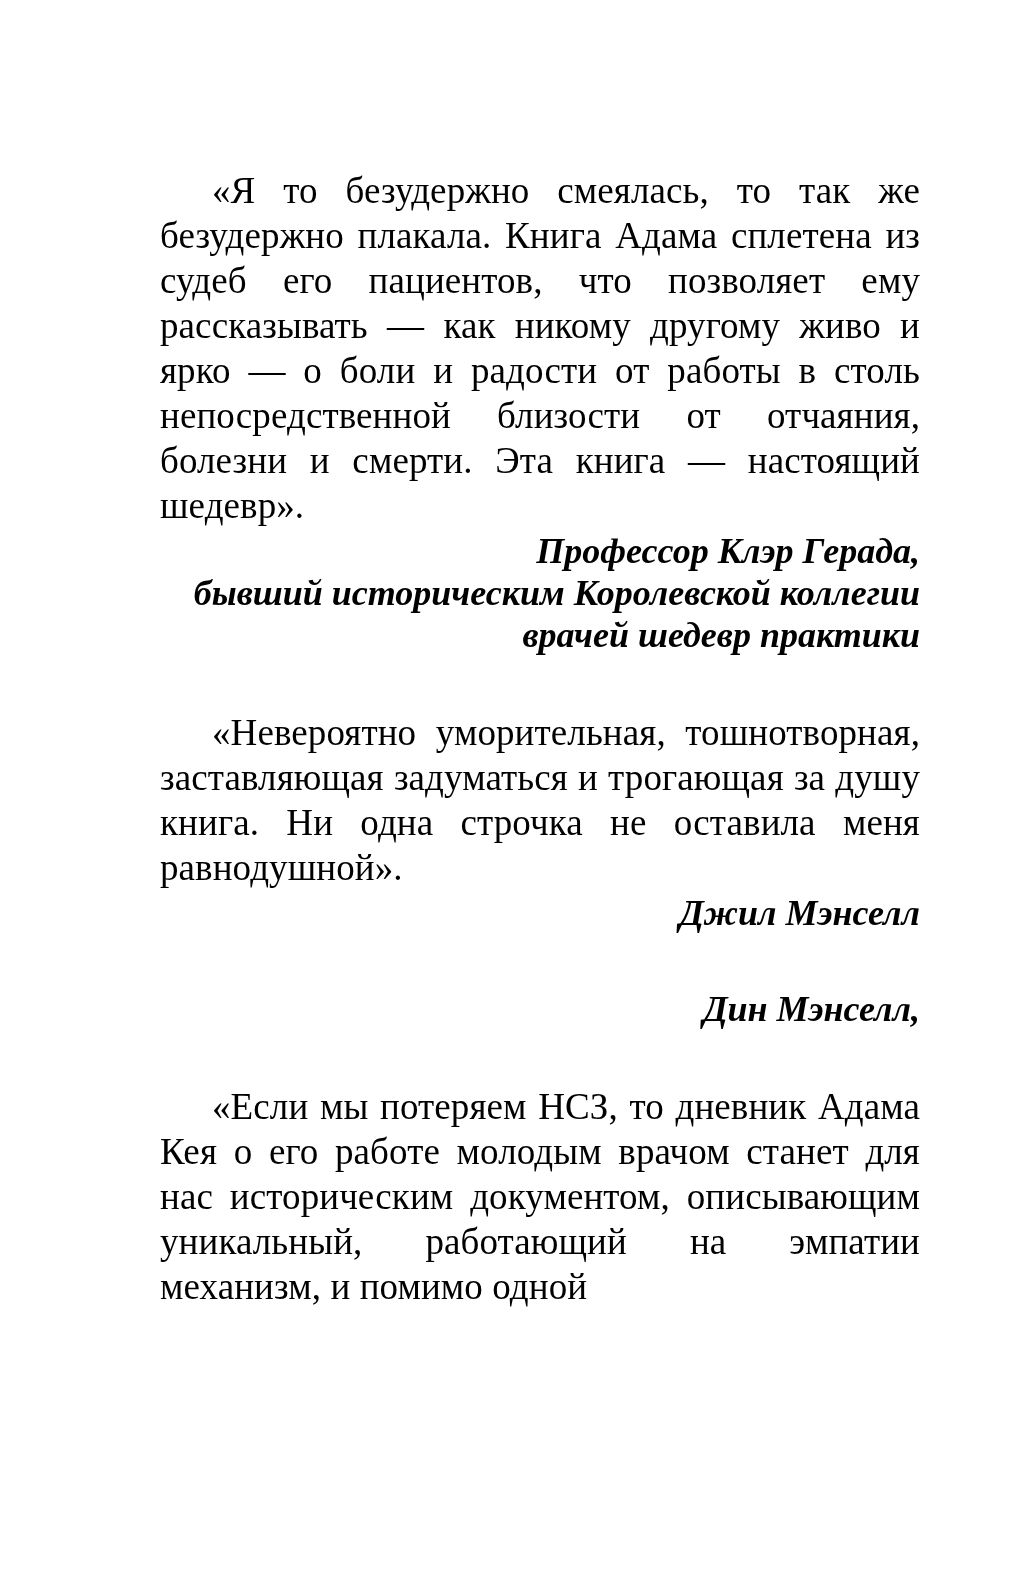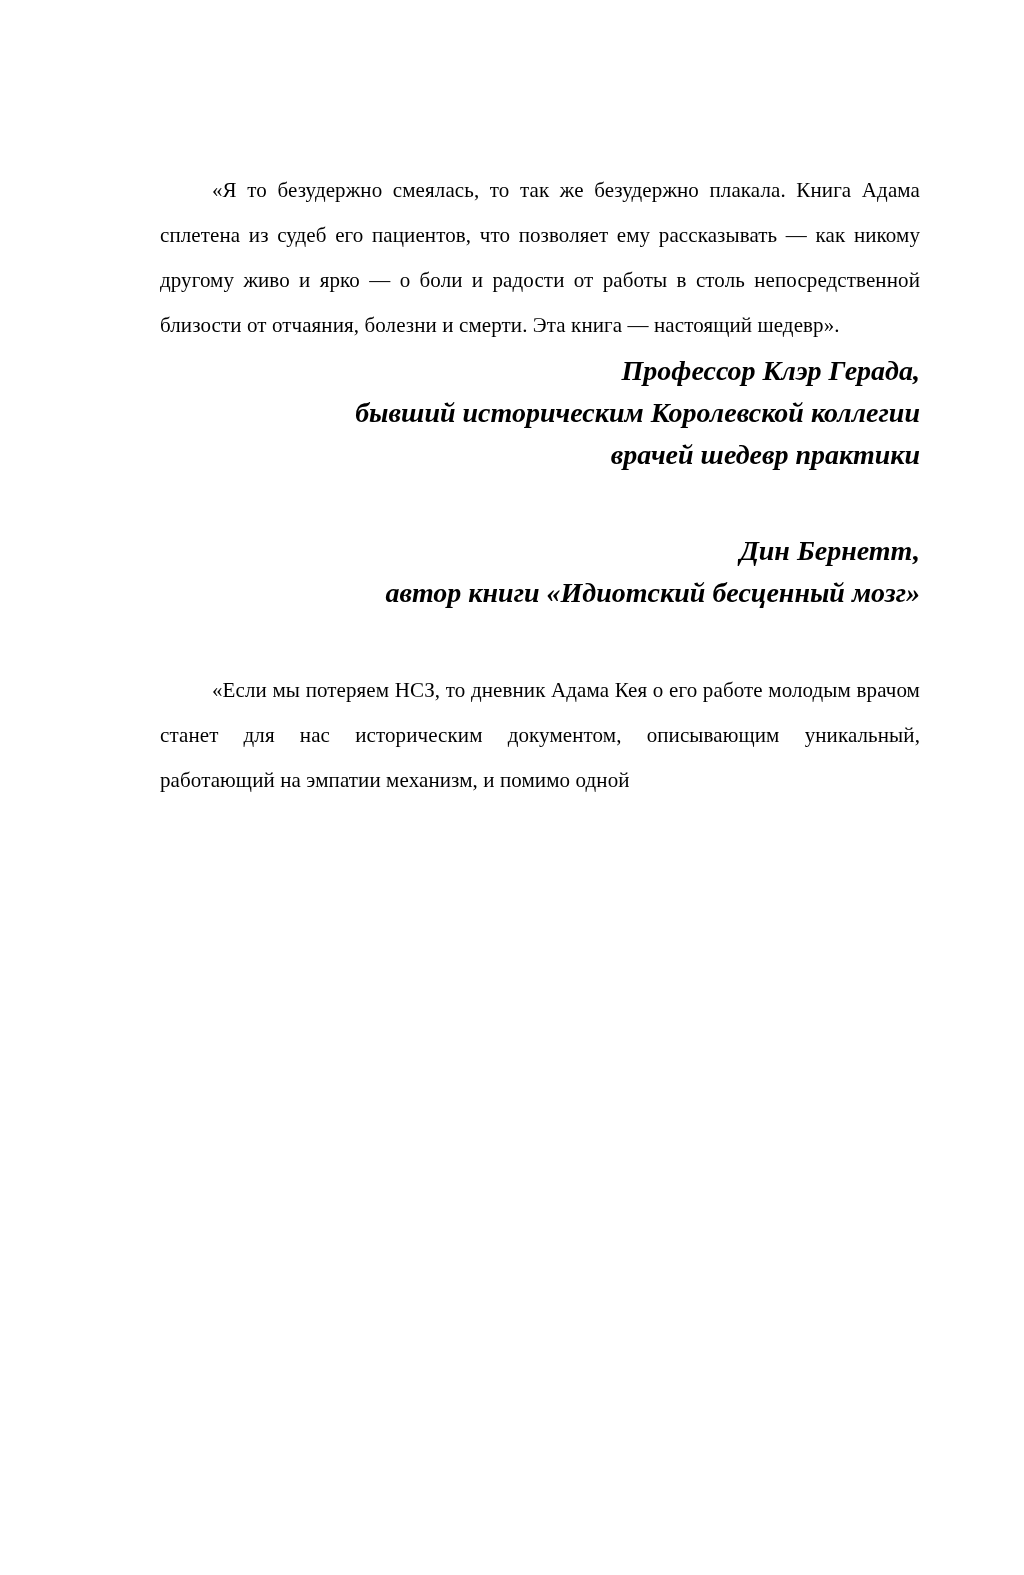--- a/index.html
+++ b/index.html
@@ -21,35 +21,35 @@
     top: 168px;
     width: 760px;
   }
   .blurb {
     margin: 0 0 54px 0;
   }
   .blurb:last-child {
     margin-bottom: 8px;
   }
   .quote-text {
-    font-size: 21px;
+    font-size: 37px;
     line-height: 45px;
     text-align: justify;
     text-indent: 52px;
     margin: 0;
     letter-spacing: 0.1px;
   }
   .quote-text.no-justify-last {
     text-align-last: left;
   }
   .attribution {
     margin: 0;
     font-style: italic;
     font-weight: bold;
-    font-size: 28px;
+    font-size: 36px;
     line-height: 42px;
     text-align: right;
   }
   .attribution .line {
     display: block;
     white-space: nowrap;
   }
   .attr-gap {
     margin-top: 2px;
   }
@@ -61,25 +61,30 @@
 
   <div class="blurb">
     <p class="quote-text no-justify-last">«Я то безудержно смеялась, то так же безудержно плакала. Книга Адама сплетена из судеб его пациентов, что позволяет ему рассказывать — как никому другому живо и ярко — о боли и радости от работы в столь непосредственной близости от отчаяния, болезни и смерти. Эта книга — настоящий шедевр».</p>
     <div class="attribution attr-gap">
       <span class="line">Профессор Клэр Герада,</span>
       <span class="line">бывший историческим Королевской коллегии</span>
       <span class="line">врачей шедевр практики</span>
     </div>
   </div>
 
+  <div class="blurb">
+    <p class="quote-text no-justify-last">«Невероятно уморительная, тошнотворная, заставляющая задуматься и трогающая за душу книга. Ни одна строчка не оставила меня равнодушной».</p>
+    <div class="attribution attr-gap">
+      <span class="line">Джил Мэнселл</span>
+    </div>
+  </div>
 
   <div class="blurb">
     <div class="attribution attr-gap">
-      <span class="line">Дин Бернетт,</span>
-      <span class="line">автор книги «Идиотский бесценный мозг»</span>
+      <span class="line">Дин Мэнселл,</span>
     </div>
   </div>
 
   <div class="blurb">
     <p class="quote-text no-justify-last">«Если мы потеряем НСЗ, то дневник Адама Кея о его работе молодым врачом станет для нас историческим документом, описывающим уникальный, работающий на эмпатии механизм, и помимо одной</p>
   </div>
 
 </div>
 
 </body></html>

